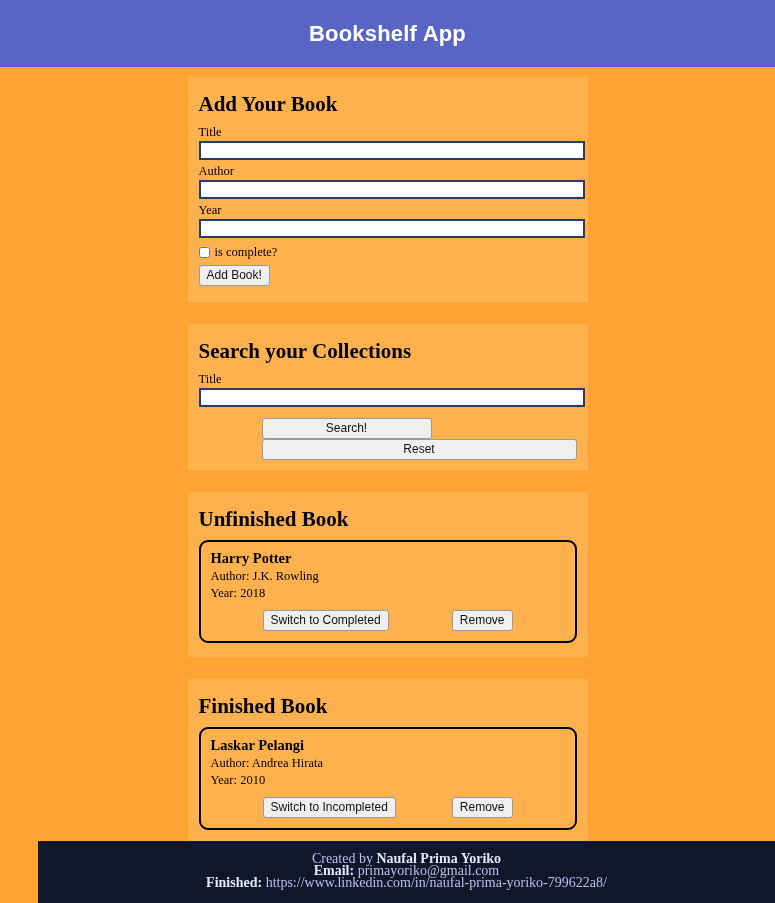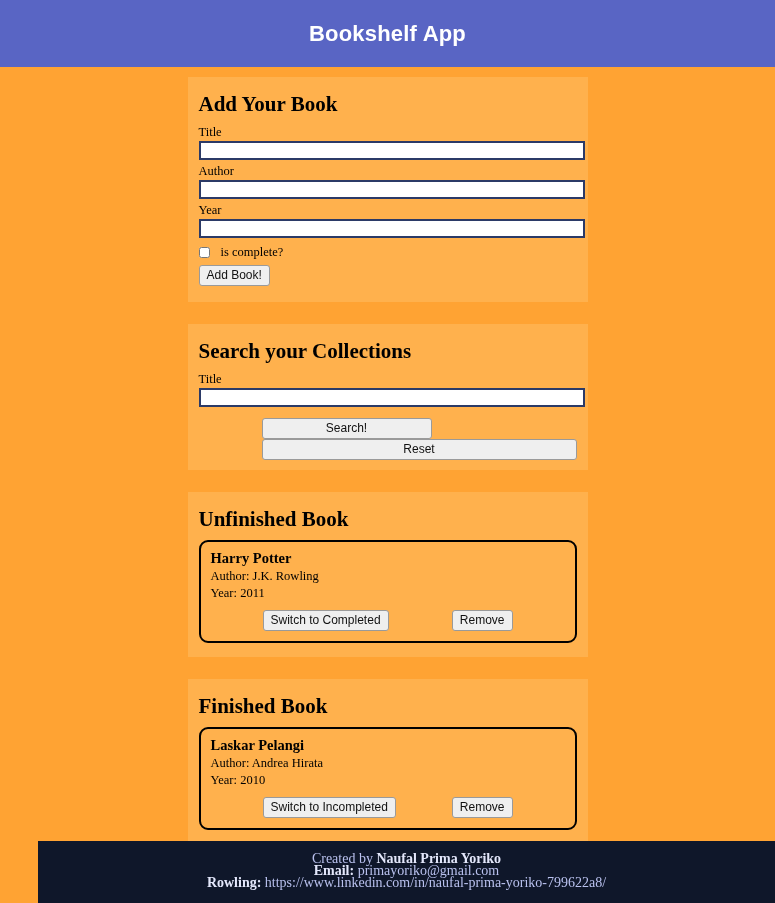--- a/index.html
+++ b/index.html
@@ -74,21 +74,21 @@
     box-sizing: content-box;
     padding: 0 2px;
     font-size: 12px;
     font-family: "Liberation Sans", "DejaVu Sans", sans-serif;
     outline: none;
   }
   .check-row {
     display: flex;
     align-items: center;
     margin: 7px 0 5px 0;
-    gap: 11px;
+    gap: 5px;
   }
   .check-row input[type=checkbox] {
     width: 11px;
     height: 11px;
     margin: 0;
   }
   .check-label { font-size: 12.5px; }
 
   .btn {
     font-family: "Liberation Sans", "DejaVu Sans", sans-serif;
@@ -195,21 +195,21 @@
       <button class="btn">Reset</button>
     </div>
   </section>
 
   <section class="card shelf-card">
     <h2>Unfinished Book</h2>
 
     <article class="book-item">
       <h3 class="book-title">Harry Potter</h3>
       <p class="book-meta">Author: J.K. Rowling</p>
-      <p class="book-meta">Year: 2011</p>
+      <p class="book-meta">Year: 2018</p>
       <div class="book-actions">
         <button class="btn switch-btn">Switch to Completed</button>
         <span class="spacer"></span>
         <button class="btn remove-btn">Remove</button>
       </div>
     </article>
   </section>
 
   <section class="card shelf-card">
     <h2>Finished Book</h2>
@@ -230,16 +230,16 @@
 
 <footer class="site-footer">
   <p>
     <span>Created by </span><b>Naufal Prima Yoriko</b>
   </p>
   <p>
     <b>Email:</b>
     <span class="link">primayoriko@gmail.com</span>
   </p>
   <p>
-    <b>Rowling:</b>
+    <b>Finished:</b>
     <span class="link">https://www.linkedin.com/in/naufal-prima-yoriko-799622a8/</span>
   </p>
 </footer>
 
 </body></html>

